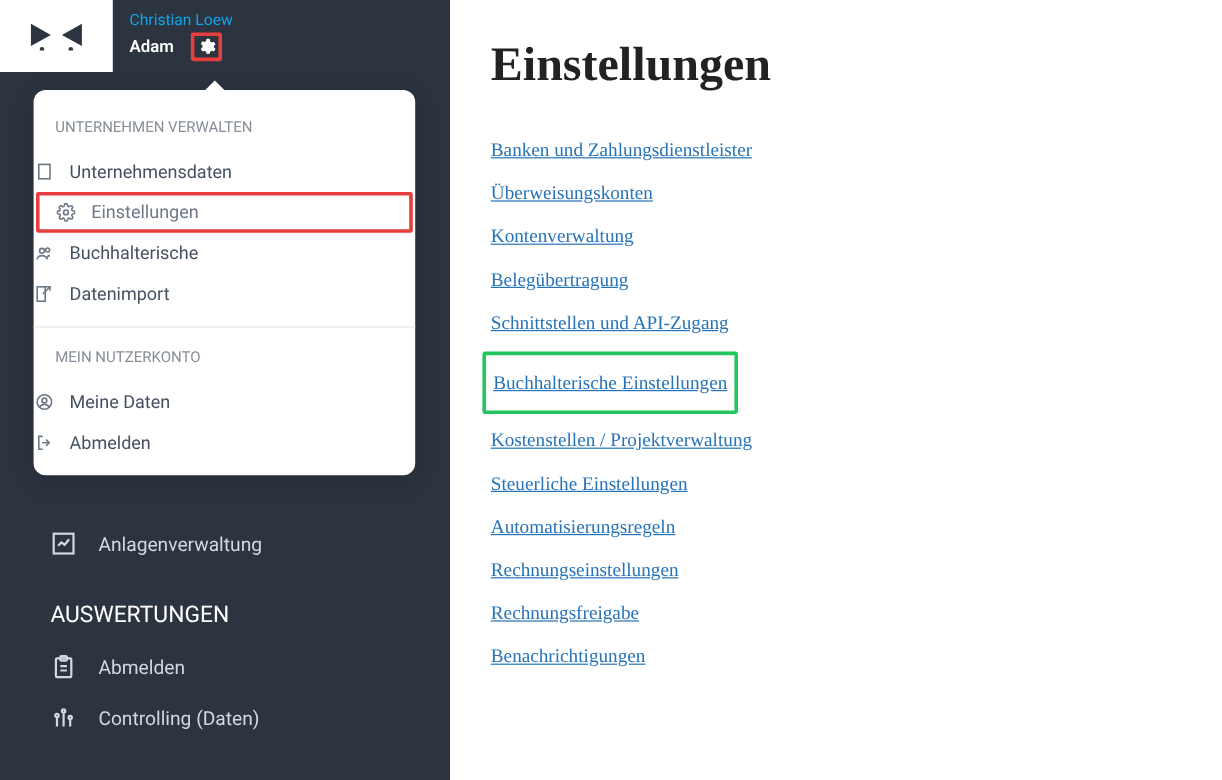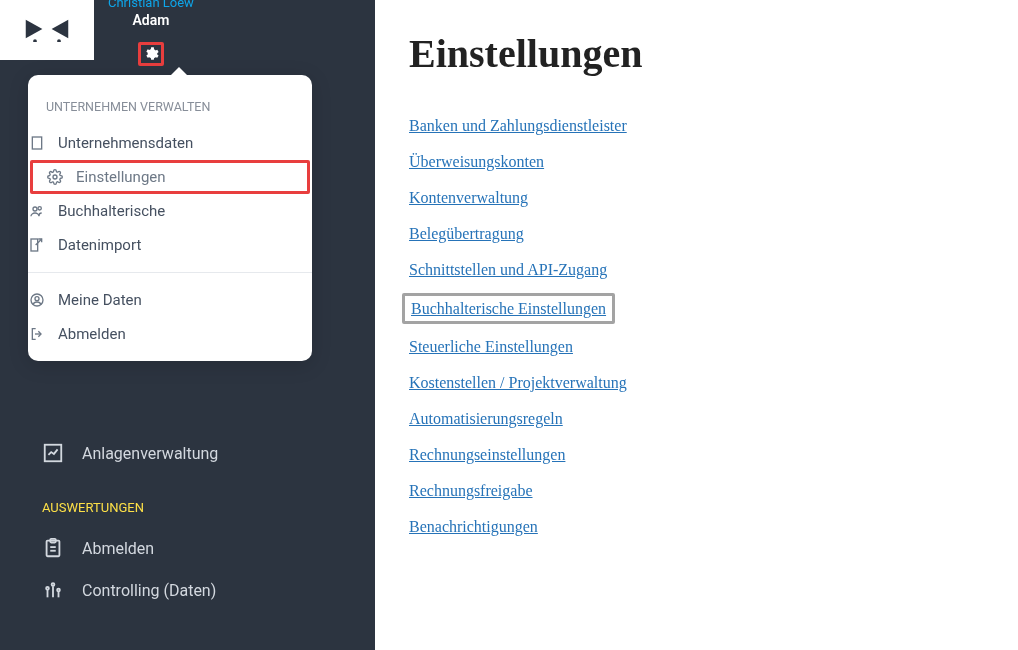--- a/index.html
+++ b/index.html
@@ -43,40 +43,39 @@
     }
     .user-name {
       color: #0ea5e9;
       font-size: 13px;
       margin-bottom: 2px;
     }
     .company-row {
       display: flex;
       align-items: center;
       gap: 14px;
-      flex-direction: column;
     }
     .company-name {
       color: #fff;
       font-weight: 600;
       font-size: 14px;
     }
     .gear-highlight {
       border: 3px solid #e83e3e;
       padding: 1px 2px;
       display: inline-flex;
       align-items: center;
       justify-content: center;
       border-radius: 2px;
     }
     .dropdown-panel {
       position: absolute;
       left: 28px;
       top: 75px;
-      width: 284px;
+      width: 318px;
       background: #fff;
       border-radius: 10px;
       box-shadow: 0 4px 20px rgba(0,0,0,0.15);
       padding-top: 16px;
       padding-bottom: 10px;
       z-index: 10;
     }
     .dropdown-panel::before {
       content: "";
       position: absolute;
@@ -139,22 +138,22 @@
       cursor: pointer;
     }
     .sidebar-item .sb-icon {
       width: 22px;
       height: 22px;
       display: inline-flex;
       align-items: center;
       justify-content: center;
     }
     .sidebar-section-title {
-      color: #fde047;
-      font-size: 13px;
+      color: #ffffff;
+      font-size: 19px;
       padding: 26px 42px 12px 42px;
     }
     .main-content {
       flex: 1;
       background: #fff;
       padding: 30px 34px;
     }
     .page-title {
       font-size: 40px;
       color: #222;
@@ -169,22 +168,22 @@
       align-items: flex-start;
     }
     .setting-link {
       color: #2673b8;
       text-decoration: underline;
       font-size: 16px;
       cursor: pointer;
       font-family: Georgia, 'Times New Roman', serif;
     }
     .setting-link-wrap.highlighted {
-      border: 3px solid #a3a3a3;
-      padding: 3px 6px;
+      border: 3px solid #22c55e;
+      padding: 13px 6px;
       border-radius: 2px;
       display: inline-block;
       margin: -4px -7px;
     }
   </style>
 </head>
 <body>
 
 <div class="sidebar">
   <div class="header-bar">
@@ -255,20 +254,21 @@
             <path d="M14 3h5v5"></path>
             <path d="M19 3l-9 9"></path>
             <rect x="3" y="3" width="10" height="18"></rect>
           </svg>
       </span>
       <span>Datenimport</span>
     </div>
 
     <div class="dropdown-divider"></div>
 
+    <div class="dropdown-section-title">MEIN NUTZERKONTO</div>
 
     <div class="dropdown-item">
       <span class="icon-slot">
         <svg width="16" height="16" viewBox="0 0 24 24" fill="none" stroke="#6d7886" stroke-width="2">
             <circle cx="12" cy="12" r="9"></circle>
             <circle cx="12" cy="10" r="3"></circle>
             <path d="M6 19c1-3 4-4 6-4s5 1 6 4"></path>
           </svg>
       </span>
       <span>Meine Daten</span>
@@ -331,20 +331,20 @@
   <h1 class="page-title">Einstellungen</h1>
   <div class="links-list">
     <a class="setting-link">Banken und Zahlungsdienstleister</a>
     <a class="setting-link">Überweisungskonten</a>
     <a class="setting-link">Kontenverwaltung</a>
     <a class="setting-link">Belegübertragung</a>
     <a class="setting-link">Schnittstellen und API-Zugang</a>
     <span class="setting-link-wrap highlighted">
       <a class="setting-link">Buchhalterische Einstellungen</a>
     </span>
+    <a class="setting-link">Kostenstellen / Projektverwaltung</a>
     <a class="setting-link">Steuerliche Einstellungen</a>
-    <a class="setting-link">Kostenstellen / Projektverwaltung</a>
     <a class="setting-link">Automatisierungsregeln</a>
     <a class="setting-link">Rechnungseinstellungen</a>
     <a class="setting-link">Rechnungsfreigabe</a>
     <a class="setting-link">Benachrichtigungen</a>
   </div>
 </div>
 
 </body></html>

